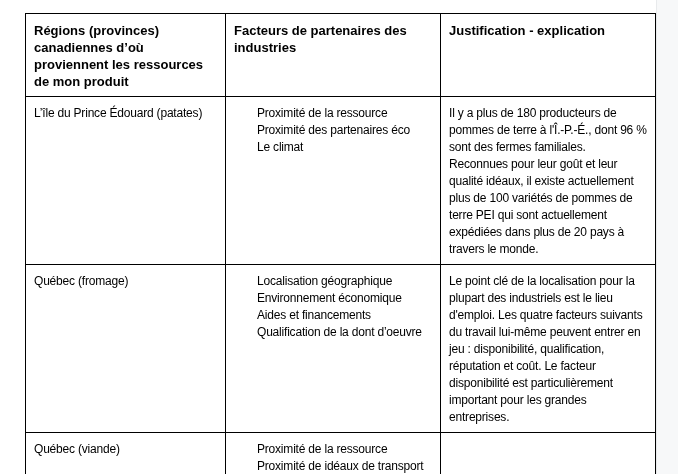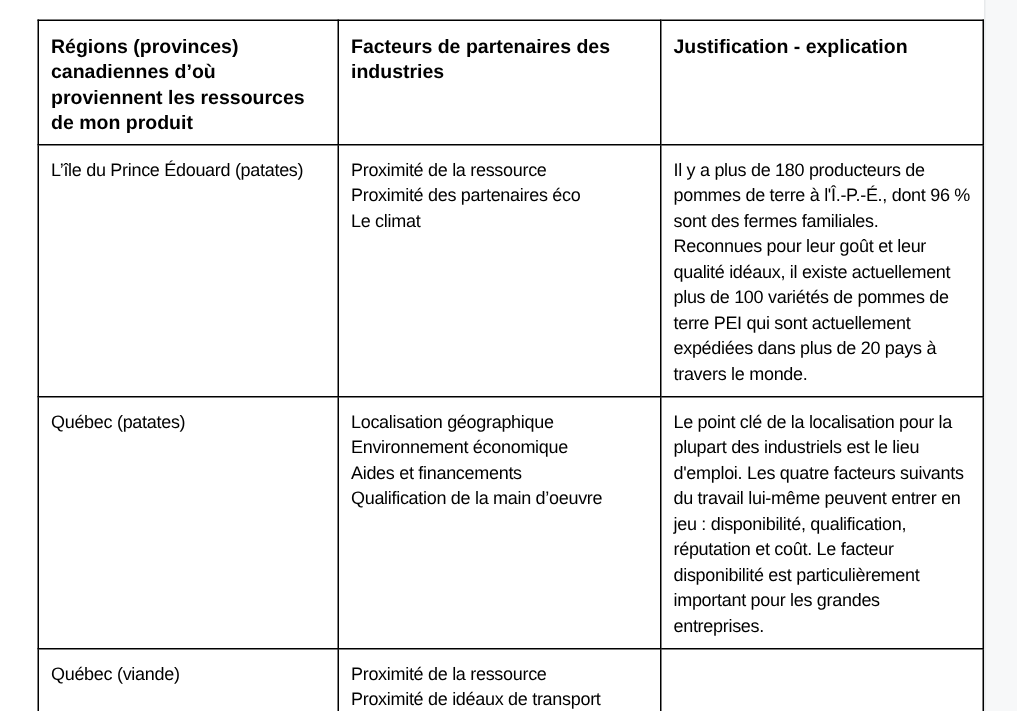--- a/index.html
+++ b/index.html
@@ -45,21 +45,21 @@
   }
   table.doc-table td {
     font-size: 12px;
     line-height: 17px;
     letter-spacing: -0.2px;
     font-weight: normal;
   }
   tbody tr:nth-child(1) td { height: 156px; }
   tbody tr:nth-child(2) td { height: 159px; }
   tbody tr:nth-child(3) td { height: 44px; }
-  .factor-line { white-space: nowrap; }
+  .factor-line { white-space: nowrap; margin-left: 23px; }
 </style>
 </head>
 <body>
 
 <div class="page">
 
   <table class="doc-table">
     <colgroup>
       <col style="width:200px">
       <col style="width:215px">
@@ -77,26 +77,26 @@
     <td>L’île du Prince Édouard (patates)</td>
     <td>
             <div class="factor-line">Proximité de la ressource</div>
             <div class="factor-line">Proximité des partenaires éco</div>
             <div class="factor-line">Le climat</div>
           </td>
     <td>Il y a plus de 180 producteurs de pommes de terre à l'Î.-P.-É., dont 96 % sont des fermes familiales. Reconnues pour leur goût et leur qualité idéaux, il existe actuellement plus de 100 variétés de pommes de terre PEI qui sont actuellement expédiées dans plus de 20 pays à travers le monde.</td>
   </tr>
 
   <tr>
-    <td>Québec (patates)</td>
+    <td>Québec (fromage)</td>
     <td>
             <div class="factor-line">Localisation géographique</div>
             <div class="factor-line">Environnement économique</div>
             <div class="factor-line">Aides et financements</div>
-            <div class="factor-line">Qualification de la main d’oeuvre</div>
+            <div class="factor-line">Qualification de la dont d’oeuvre</div>
           </td>
     <td>Le point clé de la localisation pour la plupart des industriels est le lieu d'emploi. Les quatre facteurs suivants du travail lui-même peuvent entrer en jeu : disponibilité, qualification, réputation et coût. Le facteur disponibilité est particulièrement important pour les grandes entreprises.</td>
   </tr>
 
   <tr>
     <td>Québec (viande)</td>
     <td>
             <div class="factor-line">Proximité de la ressource</div>
             <div class="factor-line">Proximité de idéaux de transport</div>
           </td>

